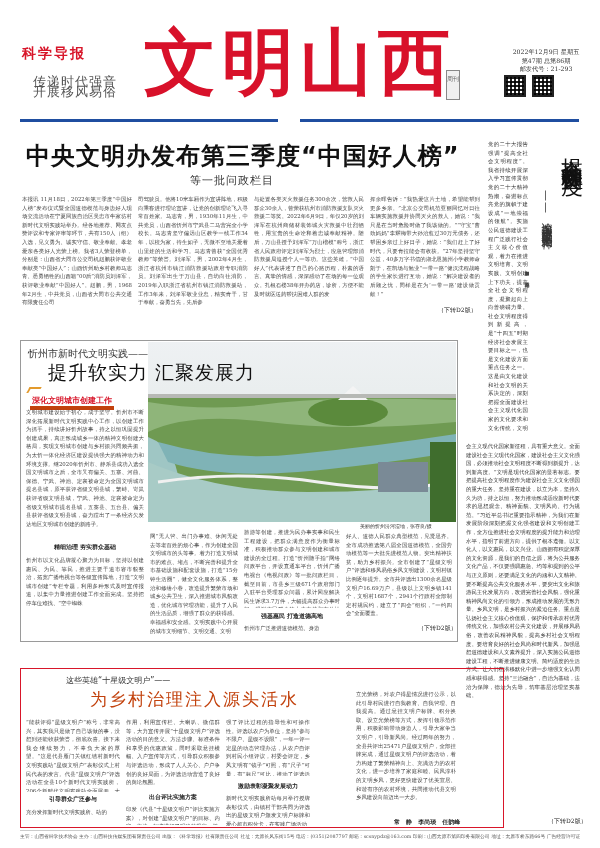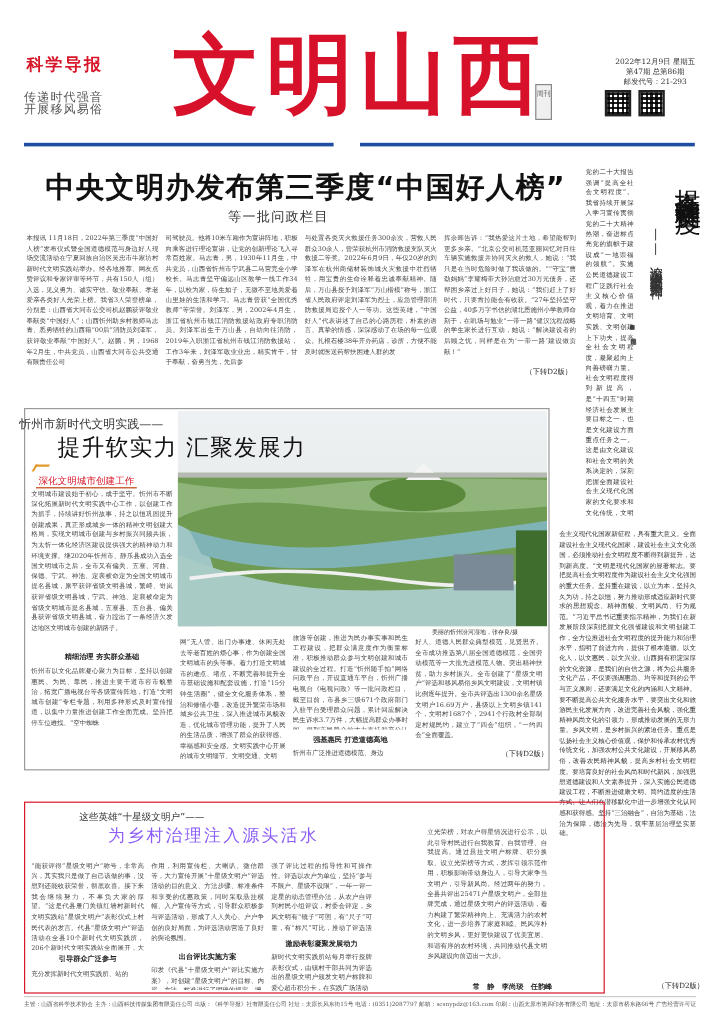--- a/index.html
+++ b/index.html
@@ -2,58 +2,58 @@
 <html><head>
 <meta charset="utf-8">
 <style>
   * { box-sizing: border-box; margin: 0; padding: 0; }
   html, body { width: 600px; height: 848px; background: #ffffff; overflow: hidden; }
   body { position: relative; font-family: "DejaVu Serif", serif; color: #2a2a2a; }
   .abs { position: absolute; }
 
   
   .brand { left: 22px; top: 45px; color: #d8162a; font-size: 14px; font-weight: bold; letter-spacing: 2px; }
-  .slogan { left: 20px; top: 77px; font-size: 10px; line-height: 10px; color: #555; letter-spacing: 1px; }
+  .slogan { left: 33px; top: 77px; font-size: 13px; line-height: 10px; color: #555; letter-spacing: 1px; }
   .mast-title { left: 144px; top: 22px; color: #d8112a; font-size: 72px; font-weight: bold; letter-spacing: 6px; font-family: "DejaVu Serif", serif; line-height: 80px; }
   .weekly-seal { left: 446px; top: 70px; width: 14px; height: 30px; border: 1px solid #888; color: #666; font-size: 6px; line-height: 9px; text-align: center; padding-top: 3px; background: #f0f0f0; }
   .issue-info { left: 496px; top: 48px; font-size: 6.2px; line-height: 8.5px; color: #333; text-align: center; width: 100px; }
   .qr { top: 75px; width: 22px; height: 22px; background:
       repeating-linear-gradient(0deg, #222 0 2px, #fff 2px 4px),
       repeating-linear-gradient(90deg, #222 0 2px, #fff 2px 4px);
       background-blend-mode: multiply; border: 2px solid #222; }
   .rule-blue { left: 20px; top: 119px; width: 258px; height: 3px; background: #1f4ea0; }
   .rule-blue2 { left: 300px; top: 119px; width: 279px; height: 3px; background: #1f4ea0; }
 
   
-  .headline { left: 26px; top: 140px; font-size: 24px; font-weight: bold; color: #111; font-family: "DejaVu Sans", sans-serif; letter-spacing: 1px; margin-left: 12px; }
+  .headline { left: 26px; top: 140px; font-size: 24px; font-weight: bold; color: #111; font-family: "DejaVu Sans", sans-serif; letter-spacing: 1px; }
   .subhead { left: 190px; top: 173px; font-size: 11px; color: #333; font-family: "DejaVu Sans", sans-serif; letter-spacing: 1px; }
 
   .col { font-size: 5.4px; line-height: 8.6px; color: #444; text-align: justify; overflow: hidden; }
   .continued { font-size: 6px; color: #222; }
 
   
   .vtitle { left: 560px; top: 140px; writing-mode: vertical-rl; font-size: 22px; font-family: "DejaVu Sans", sans-serif; color: #111; letter-spacing: 2px; line-height: 24px; }
   .vsub { left: 538px; top: 190px; writing-mode: vertical-rl; font-size: 11px; font-family: "DejaVu Sans", sans-serif; color: #333; letter-spacing: 1px; }
   .vbyline { left: 524px; top: 270px; writing-mode: vertical-rl; font-size: 5px; color: #444; }
   .comm { font-size: 5.4px; line-height: 8.6px; color: #333; text-align: justify; overflow: hidden; }
 
   
   .feature-box { left: 20px; top: 340px; width: 438px; height: 302px; border: 1px solid #9a9a9a; }
-  .feature-kicker { left: 16px; top: 347px; font-size: 10px; color: #333; }
+  .feature-kicker { left: 28px; top: 347px; font-size: 10px; color: #333; }
   .feature-title { left: 48px; top: 360px; font-size: 19px; font-family: "DejaVu Sans", sans-serif; color: #111; letter-spacing: 1px; z-index: 2; }
   .feature-photo { left: 148px; top: 342px; width: 308px; height: 180px; overflow: hidden; }
   .photo-caption { left: 360px; top: 523px; font-size: 5px; color: #333; }
-  .sect-badge { left: 30px; top: 395px; color: #d8162a; font-size: 8px; font-weight: normal; border-bottom: 1px solid #c2410c; padding: 0 2px; }
+  .sect-badge { left: 30px; top: 395px; color: #d8162a; font-size: 8px; font-weight: bold; border-bottom: 4px solid #c2410c; padding: 0 2px; }
   .roof { left: 28px; top: 387px; width: 12px; height: 6px; border-left: 2px solid #e39a2c; border-top: 2px solid #e39a2c; transform: skewX(-30deg); }
   .subsec { font-size: 6px; font-weight: bold; color: #222; text-align: center; }
 
   
   .red-box { left: 20px; top: 668px; width: 484px; height: 160px; border: 1.5px solid #d8162a; }
   .rb-kicker { left: 66px; top: 675px; font-size: 8px; color: #333; font-family: "DejaVu Sans", sans-serif; }
-  .rb-title { left: 90px; top: 688px; font-size: 14px; color: #8b5cf6; font-family: "DejaVu Sans", sans-serif; letter-spacing: 2px; }
+  .rb-title { left: 90px; top: 688px; font-size: 17px; color: #c2410c; font-family: "DejaVu Sans", sans-serif; letter-spacing: 2px; }
   .rb-authors { left: 394px; top: 818px; font-size: 6px; font-weight: bold; color: #222; word-spacing: 4px; }
 
   .footer-rule { left: 20px; top: 830px; width: 560px; height: 1px; background: #ccc; }
   .footer { left: 20px; top: 833px; width: 560px; font-size: 4.8px; color: #555; white-space: nowrap; overflow: hidden; }
 </style>
 </head>
 <body>
 
 <div class="abs brand">科学导报</div>
 <div class="abs slogan">

